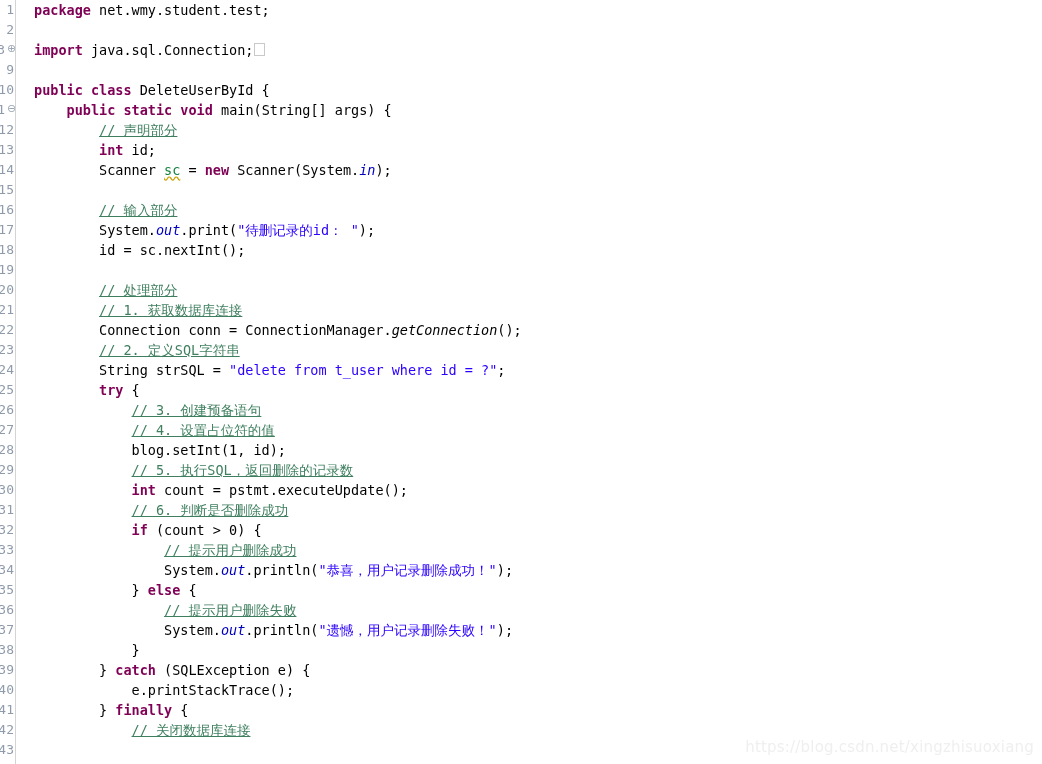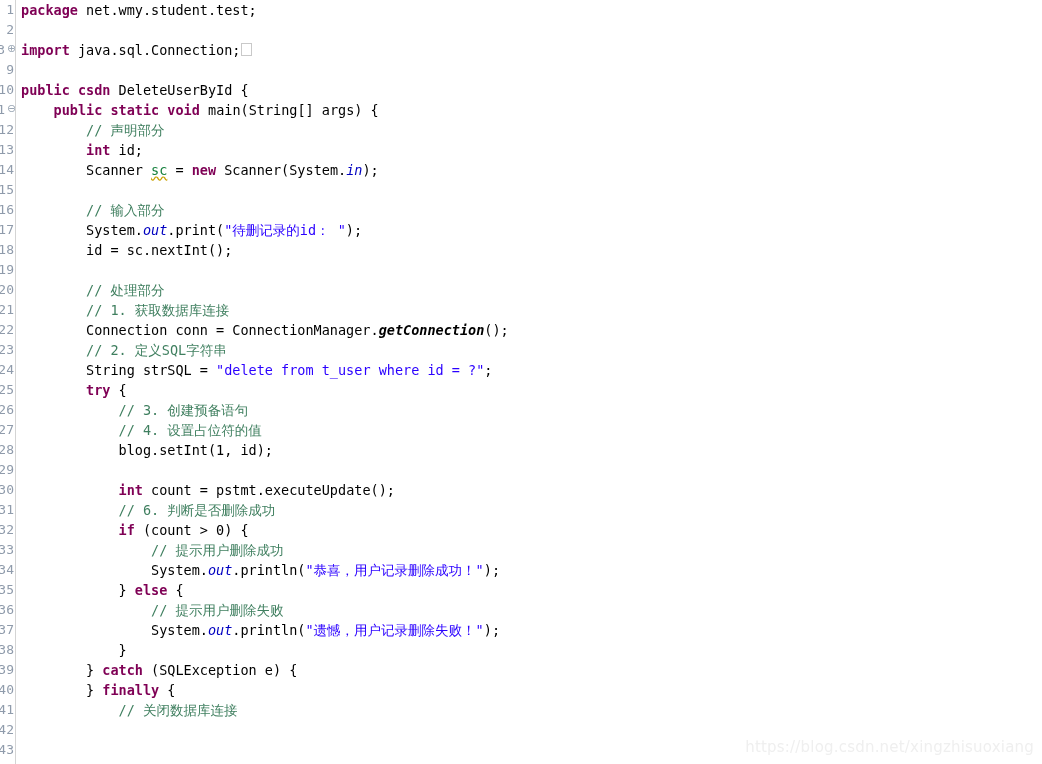--- a/index.html
+++ b/index.html
@@ -77,30 +77,30 @@
     height: 764px;
     overflow: hidden;
   }
   .cline {
     height: 20px;
     line-height: 20px;
     font-size: 13.5px;
     font-family: "DejaVu Sans Mono", monospace;
     color: #000000;
     white-space: pre;
-    padding-left: 4px;
+    padding-left: 17px;
   }
 
   
   .kw      { color: #7f0055; font-weight: bold; }
   .str     { color: #2a00ff; }
-  .cmt     { color: #3f7f5f; }
+  .cmt     { color: #3f7f5f; text-decoration: underline; }
   .plain   { color: #000000; }
   .statfld { color: #0000c0; font-weight: normal; font-style: italic; }
-  .statmth { color: #000000; font-style: italic; font-weight: bold; }
+  .statmth { color: #000000; font-style: italic; }
   .warn    {
     color: #15803d;
     text-decoration: underline wavy #c8a000;
     text-decoration-skip-ink: none;
   }
 
   
   .foldbox {
     display: inline-block;
     width: 9px;
@@ -245,49 +245,50 @@
       <div class="gline">
         <span class="gnum">43</span>
       </div>
     </div>
 
   <div id="code">
       <div class="cline"><span class="kw">package</span><span class="plain"> net.wmy.student.test;</span></div>
       <div class="cline">&nbsp;</div>
       <div class="cline"><span class="kw">import</span><span class="plain"> java.sql.Connection;</span><span class="foldbox"></span></div>
       <div class="cline">&nbsp;</div>
-      <div class="cline"><span class="kw">public</span><span class="plain"> </span><span class="kw">csdn</span><span class="plain"> DeleteUserById {</span></div>
+      <div class="cline"><span class="kw">public</span><span class="plain"> </span><span class="kw">class</span><span class="plain"> DeleteUserById {</span></div>
       <div class="cline"><span class="plain">    </span><span class="kw">public</span><span class="plain"> </span><span class="kw">static</span><span class="plain"> </span><span class="kw">void</span><span class="plain"> main(String[] args) {</span></div>
       <div class="cline"><span class="plain">        </span><span class="cmt">// 声明部分</span></div>
       <div class="cline"><span class="plain">        </span><span class="kw">int</span><span class="plain"> id;</span></div>
       <div class="cline"><span class="plain">        Scanner </span><span class="warn">sc</span><span class="plain"> = </span><span class="kw">new</span><span class="plain"> Scanner(System.</span><span class="statfld">in</span><span class="plain">);</span></div>
       <div class="cline">&nbsp;</div>
       <div class="cline"><span class="plain">        </span><span class="cmt">// 输入部分</span></div>
       <div class="cline"><span class="plain">        System.</span><span class="statfld">out</span><span class="plain">.print(</span><span class="str">"待删记录的id： "</span><span class="plain">);</span></div>
       <div class="cline"><span class="plain">        id = sc.nextInt();</span></div>
       <div class="cline">&nbsp;</div>
       <div class="cline"><span class="plain">        </span><span class="cmt">// 处理部分</span></div>
       <div class="cline"><span class="plain">        </span><span class="cmt">// 1. 获取数据库连接</span></div>
       <div class="cline"><span class="plain">        Connection conn = ConnectionManager.</span><span class="statmth">getConnection</span><span class="plain">();</span></div>
       <div class="cline"><span class="plain">        </span><span class="cmt">// 2. 定义SQL字符串</span></div>
       <div class="cline"><span class="plain">        String strSQL = </span><span class="str">"delete from t_user where id = ?"</span><span class="plain">;</span></div>
       <div class="cline"><span class="plain">        </span><span class="kw">try</span><span class="plain"> {</span></div>
       <div class="cline"><span class="plain">            </span><span class="cmt">// 3. 创建预备语句</span></div>
       <div class="cline"><span class="plain">            </span><span class="cmt">// 4. 设置占位符的值</span></div>
       <div class="cline"><span class="plain">            blog.setInt(1, id);</span></div>
-      <div class="cline"><span class="plain">            </span></div>
+      <div class="cline"><span class="plain">            </span><span class="cmt">// 5. 执行SQL，返回删除的记录数</span></div>
       <div class="cline"><span class="plain">            </span><span class="kw">int</span><span class="plain"> count = pstmt.executeUpdate();</span></div>
       <div class="cline"><span class="plain">            </span><span class="cmt">// 6. 判断是否删除成功</span></div>
       <div class="cline"><span class="plain">            </span><span class="kw">if</span><span class="plain"> (count &gt; 0) {</span></div>
       <div class="cline"><span class="plain">                </span><span class="cmt">// 提示用户删除成功</span></div>
       <div class="cline"><span class="plain">                System.</span><span class="statfld">out</span><span class="plain">.println(</span><span class="str">"恭喜，用户记录删除成功！"</span><span class="plain">);</span></div>
       <div class="cline"><span class="plain">            } </span><span class="kw">else</span><span class="plain"> {</span></div>
       <div class="cline"><span class="plain">                </span><span class="cmt">// 提示用户删除失败</span></div>
       <div class="cline"><span class="plain">                System.</span><span class="statfld">out</span><span class="plain">.println(</span><span class="str">"遗憾，用户记录删除失败！"</span><span class="plain">);</span></div>
       <div class="cline"><span class="plain">            }</span></div>
       <div class="cline"><span class="plain">        } </span><span class="kw">catch</span><span class="plain"> (SQLException e) {</span></div>
+      <div class="cline"><span class="plain">            e.printStackTrace();</span></div>
       <div class="cline"><span class="plain">        } </span><span class="kw">finally</span><span class="plain"> {</span></div>
       <div class="cline"><span class="plain">            </span><span class="cmt">// 关闭数据库连接</span></div>
     </div>
 
   <div id="watermark">https://blog.csdn.net/xingzhisuoxiang</div>
 
 </div>
 
 </body></html>

